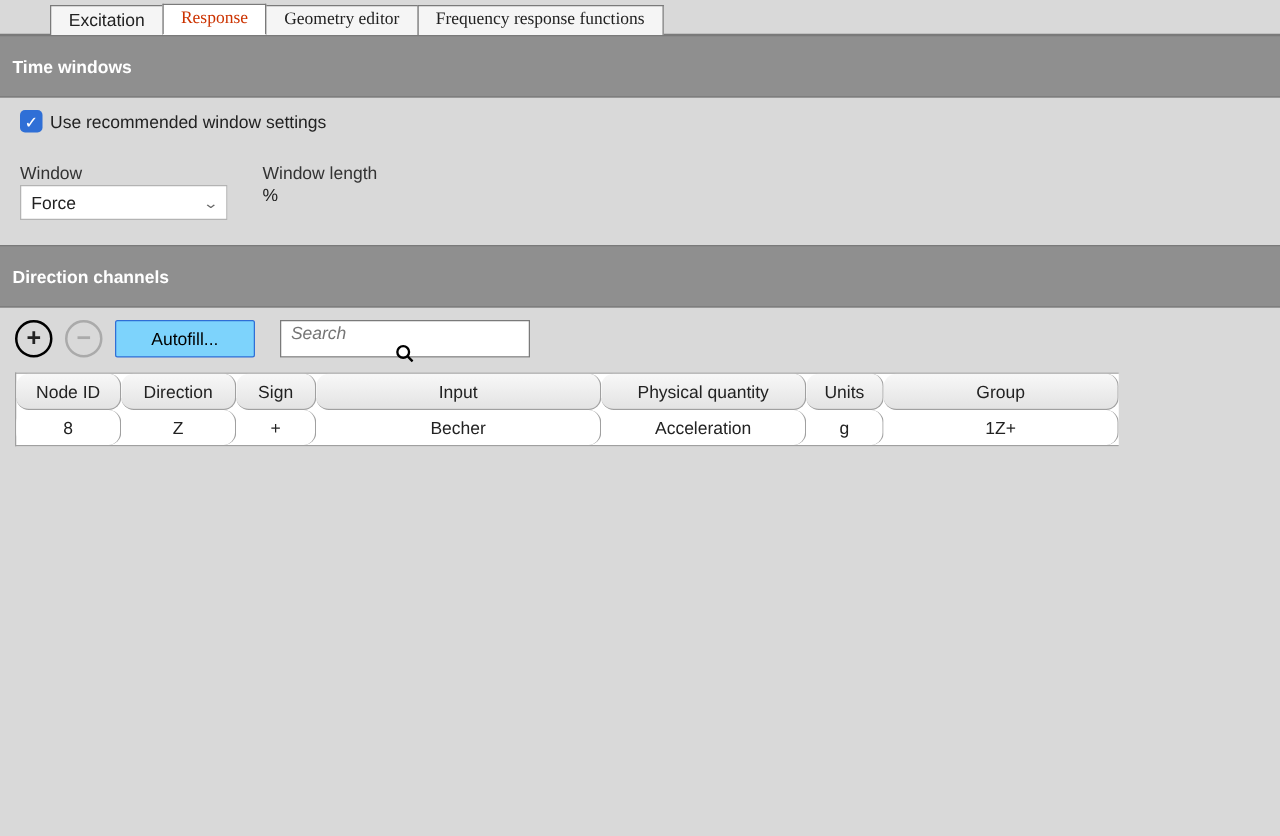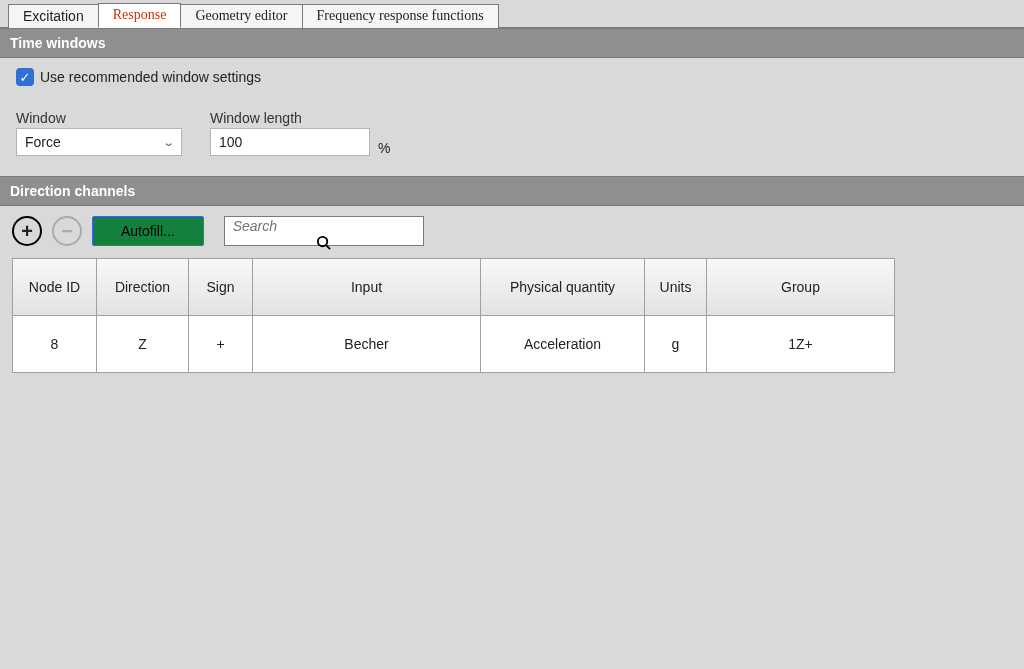--- a/index.html
+++ b/index.html
@@ -25,35 +25,36 @@
   .tab {
     border: 1px solid #7a7a7a;
     border-bottom: none;
     background: #f5f5f5;
     padding: 3px 14px 4px 14px;
     margin-right: 0;
     position: relative;
     top: 1px;
     cursor: default;
     color: #222;
+    margin-left: 32px;
   }
   .tab.active {
     background: #ffffff;
     color: #cc3300;
     z-index: 2;
     border-bottom: 1px solid #ffffff;
   }
   .tab + .tab { margin-left: -1px; font-family: Liberation Serif, serif; }
 
   
   .section-header {
     background: #8f8f8f;
     color: #fff;
     font-weight: 600;
-    padding: 6px 10px;
+    padding: 16px 10px;
     border: 1px solid #7a7a7a;
     border-left: none;
     border-right: none;
   }
   .section-body {
     padding: 10px 16px 20px 16px;
   }
 
   
   .checkbox-row {
@@ -119,21 +120,21 @@
     cursor: pointer;
     line-height: 1;
   }
   .icon-btn.disabled {
     border-color: #aaa;
     color: #aaa;
     cursor: default;
   }
   .autofill-btn {
     border: 1px solid #2f6fd6;
-    background: #15803d;
+    background: #7dd3fc;
     padding: 6px 28px;
     font-size: 14px;
     cursor: pointer;
     border-radius: 2px;
   }
   .search-wrap {
     border: 1px solid #7a7a7a;
     background: #fff;
     display: flex;
     align-items: center;
@@ -164,22 +165,23 @@
     grid-template-columns: 84px 92px 64px 228px 164px 62px 188px;
     margin: 0 12px;
     width: fit-content;
     border: 1px solid #a0a0a0;
     border-right: none;
     background: #fff;
   }
   .th, .td {
     border-right: 1px solid #a0a0a0;
     border-bottom: 1px solid #a0a0a0;
-    padding: 20px 4px;
+    padding: 6px 4px;
     text-align: center;
+    border-radius: 10px;
   }
   .th {
     background: linear-gradient(#f8f8f8, #e3e3e3);
     font-weight: 400;
     color: #222;
   }
   .td {
     background: #fff;
     border-bottom: none;
   }
@@ -206,23 +208,20 @@
     <div class="form-col">
       <span class="form-label">Window</span>
       <div class="select">
         <span>Force</span>
         <span class="chevron">⌄</span>
       </div>
     </div>
     <div class="form-col">
       <span class="form-label">Window length</span>
       <div style="display:flex;align-items:flex-end;gap:8px;">
-        <div class="text-input">
-          <span>100</span>
-        </div>
         <span>%</span>
       </div>
     </div>
   </div>
 </div>
 
 <div class="section-header">Direction channels</div>
 
 <div class="toolbar">
   <div class="icon-btn">

